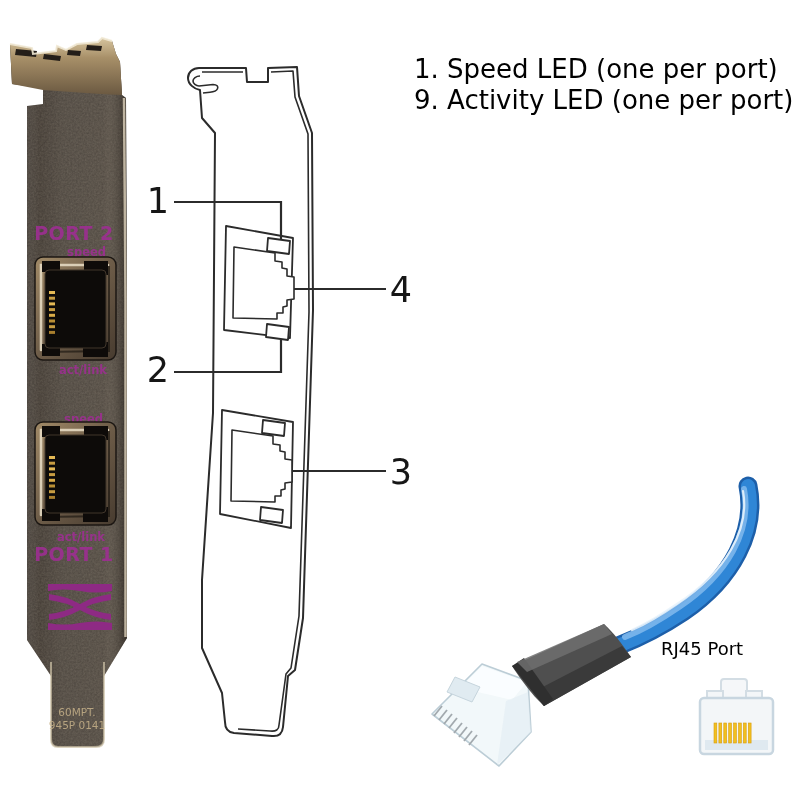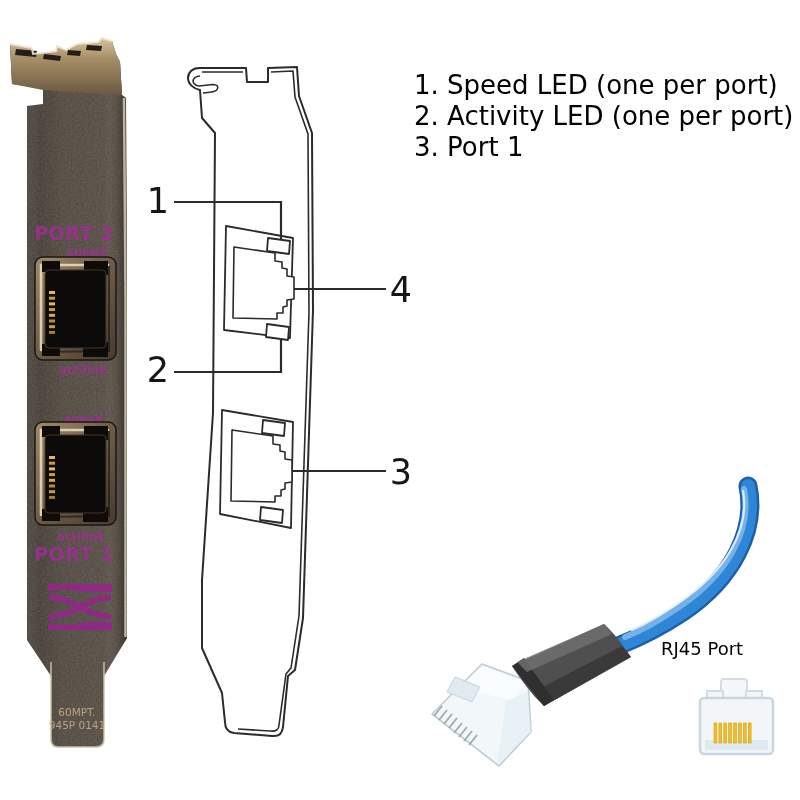--- a/index.html
+++ b/index.html
@@ -1,19 +1,19 @@
 <!DOCTYPE html>
 <html><head>
 <meta charset="utf-8">
 <style>
   html,body{margin:0;padding:0;background:#fff;}
   .stage{position:relative;width:800px;height:800px;background:#ffffff;overflow:hidden;
          font-family:"DejaVu Sans","Liberation Sans",sans-serif;}
   .stage svg{position:absolute;display:block;}
-  .legend{position:absolute;left:414px;top:54px;font-size:26px;line-height:31px;color:#000;white-space:nowrap;margin-top:16px;}
+  .legend{position:absolute;left:414px;top:54px;font-size:26px;line-height:31px;color:#000;white-space:nowrap;}
   .rj45-caption{position:absolute;left:661px;top:638px;font-size:18px;color:#000;white-space:nowrap;}
   .photo-label{font-weight:bold;fill:#9c2f91;}
   .callout-num{font-size:35px;fill:#161616;}
   text{font-family:"DejaVu Sans","Liberation Sans",sans-serif;}
 </style>
 </head>
 <body>
 
 <div class="stage">
 
@@ -152,22 +152,21 @@
     </g>
 
     <text class="callout-num" x="158" y="213" text-anchor="middle">1</text>
     <text class="callout-num" x="158" y="382" text-anchor="middle">2</text>
     <text class="callout-num" x="401" y="302" text-anchor="middle">4</text>
     <text class="callout-num" x="401" y="484" text-anchor="middle">3</text>
   </svg>
 
   <div class="legend">
     <div>1. Speed LED (one per port)</div>
-    <div>2. Activity LED (one per port)</div>
-    <div>3. Port 1</div>
+    <div>9. Activity LED (one per port)</div>
   </div>
 
   <svg style="left:420px;top:440px" width="380" height="360" viewBox="420 440 380 360">
 
     <g fill="none" stroke-linecap="round">
       <path d="M748,486 C757,530 733,578 683,612 C662,626 641,637 618,646" stroke="#1d5fa9" stroke-width="19"></path>
       <path d="M748,486 C757,530 733,578 683,612 C662,626 641,637 618,646" stroke="#2f86d6" stroke-width="14"></path>
       <path d="M744,489 C752,530 728,574 679,607 C660,620 643,630 625,637" stroke="#7db7ec" stroke-width="6" opacity="0.9"></path>
       <path d="M743,491 C750,529 726,572 677,604 C661,615 648,623 632,630" stroke="#e8f3fc" stroke-width="2.2" opacity="0.9"></path>
     </g>

